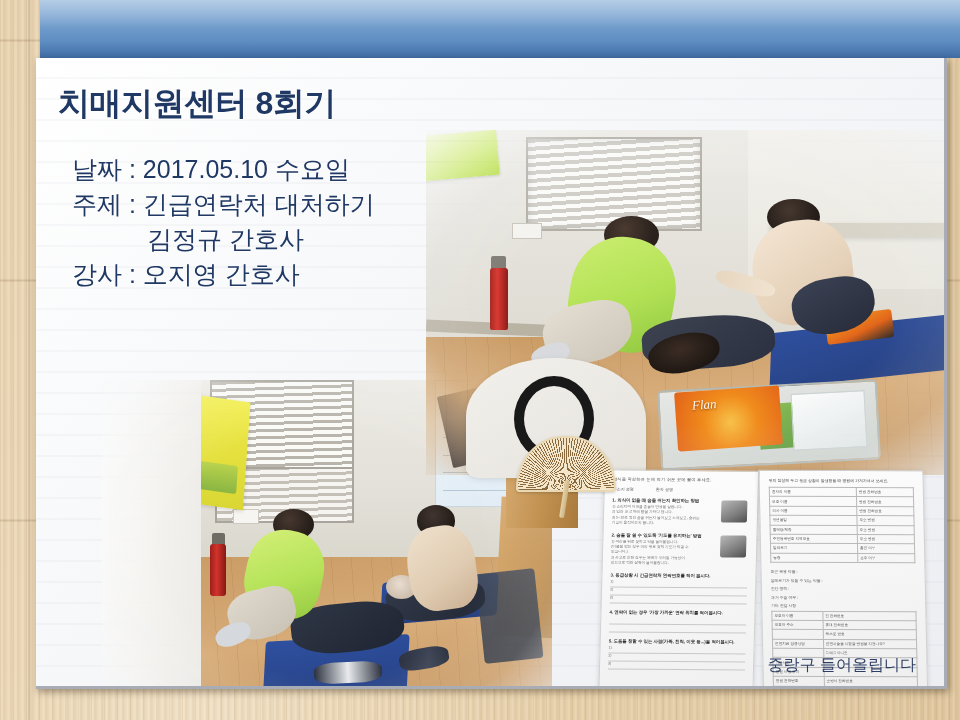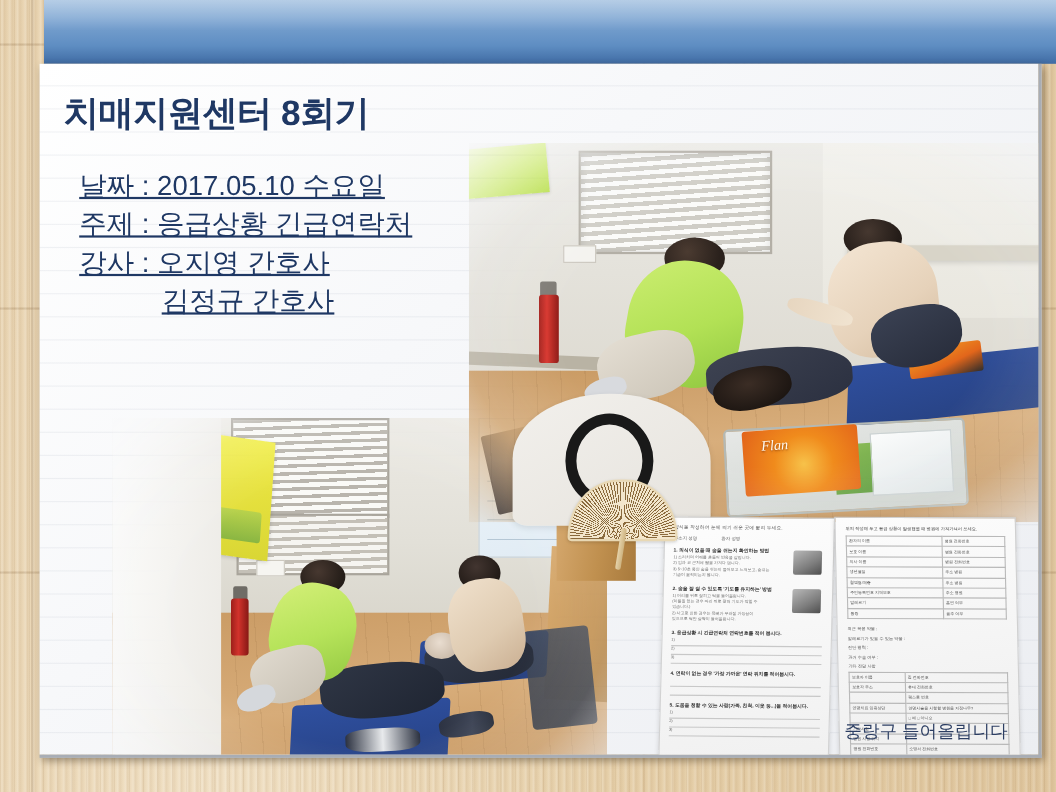--- a/index.html
+++ b/index.html
@@ -98,21 +98,20 @@
     left: 36px;
     top: 94px;
     z-index: 40;
   }
   #details .line {
     font-size: 25px;
     color: #1f3864;
     line-height: 35px;
     white-space: nowrap;
     text-shadow: 0 1px 0 rgba(255,255,255,0.8);
-    text-decoration: underline;
   }
   #details .line.indent { padding-left: 75px; }
 
   #footer {
     position: absolute;
     right: 28px;
     bottom: 10px;
     font-size: 16px;
     color: #2c3e63;
     white-space: nowrap;
@@ -749,20 +748,20 @@
           <td>소방서 전화번호</td>
         </tr>
       </tbody>
         </table>
     </div>
 
     <div id="title">치매지원센터 8회기</div>
 
     <div id="details">
       <div class="line">날짜 : 2017.05.10 수요일</div>
-      <div class="line">주제 : 응급상황 긴급연락처</div>
+      <div class="line">주제 : 긴급연락처 대처하기</div>
+      <div class="line indent">김정규 간호사</div>
       <div class="line">강사 : 오지영 간호사</div>
-      <div class="line indent">김정규 간호사</div>
     </div>
 
     <div id="footer">중랑구 들어올립니다</div>
   </div>
 </div>
 
 </body></html>

